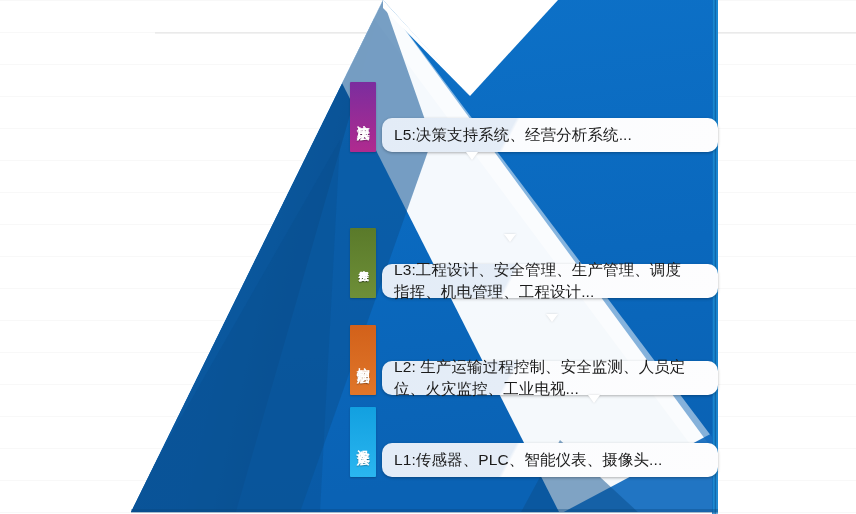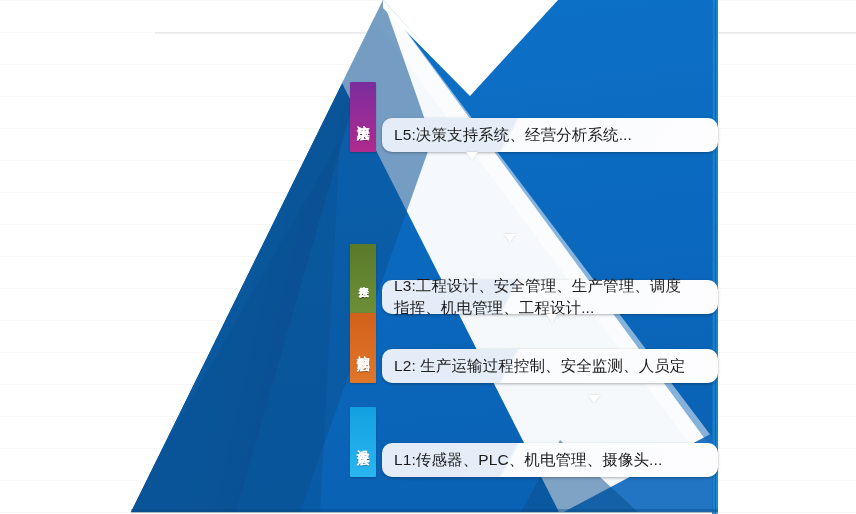--- a/index.html
+++ b/index.html
@@ -194,50 +194,51 @@
       <div class="card">
         <div class="card-text">
           <div>L5:决策支持系统、经营分析系统...</div>
         </div>
       </div>
     </div>
     <div class="arrow" style="left:466px; top:152px;"></div>
 
     <div class="arrow" style="left:504px; top:234px;"></div>
 
-    <div class="row" style="top:244px; height:70px;">
+    <div class="row" style="top:228px; height:70px;">
       <div class="tab xnarrow" style="background:linear-gradient(180deg,#5a7a2a 0%,#6e8f38 100%);">
         <span class="tab-text">生产执行层</span>
       </div>
       <div class="card">
         <div class="card-text">
           <div>L3:工程设计、安全管理、生产管理、调度</div>
           <div>指挥、机电管理、工程设计...</div>
         </div>
       </div>
     </div>
     <div class="arrow" style="left:546px; top:314px;"></div>
 
-    <div class="row" style="top:313px; height:70px;">
+    <div class="row" style="top:325px; height:70px;">
       <div class="tab" style="background:linear-gradient(180deg,#d2611a 0%,#e0762a 100%);">
         <span class="tab-text">控制层</span>
       </div>
       <div class="card">
         <div class="card-text">
           <div>L2: 生产运输过程控制、安全监测、人员定</div>
+          <div>位、火灾监控、工业电视...</div>
         </div>
       </div>
     </div>
     <div class="arrow" style="left:588px; top:395px;"></div>
 
     <div class="row" style="top:407px; height:70px;">
       <div class="tab" style="background:linear-gradient(180deg,#12a0e0 0%,#2ab6f0 100%);">
         <span class="tab-text">设备层</span>
       </div>
       <div class="card">
         <div class="card-text">
-          <div>L1:传感器、PLC、机电管理、摄像头...</div>
+          <div>L1:传感器、PLC、智能仪表、摄像头...</div>
         </div>
       </div>
     </div>
 
   </div>
 </div>
 
 </body></html>

